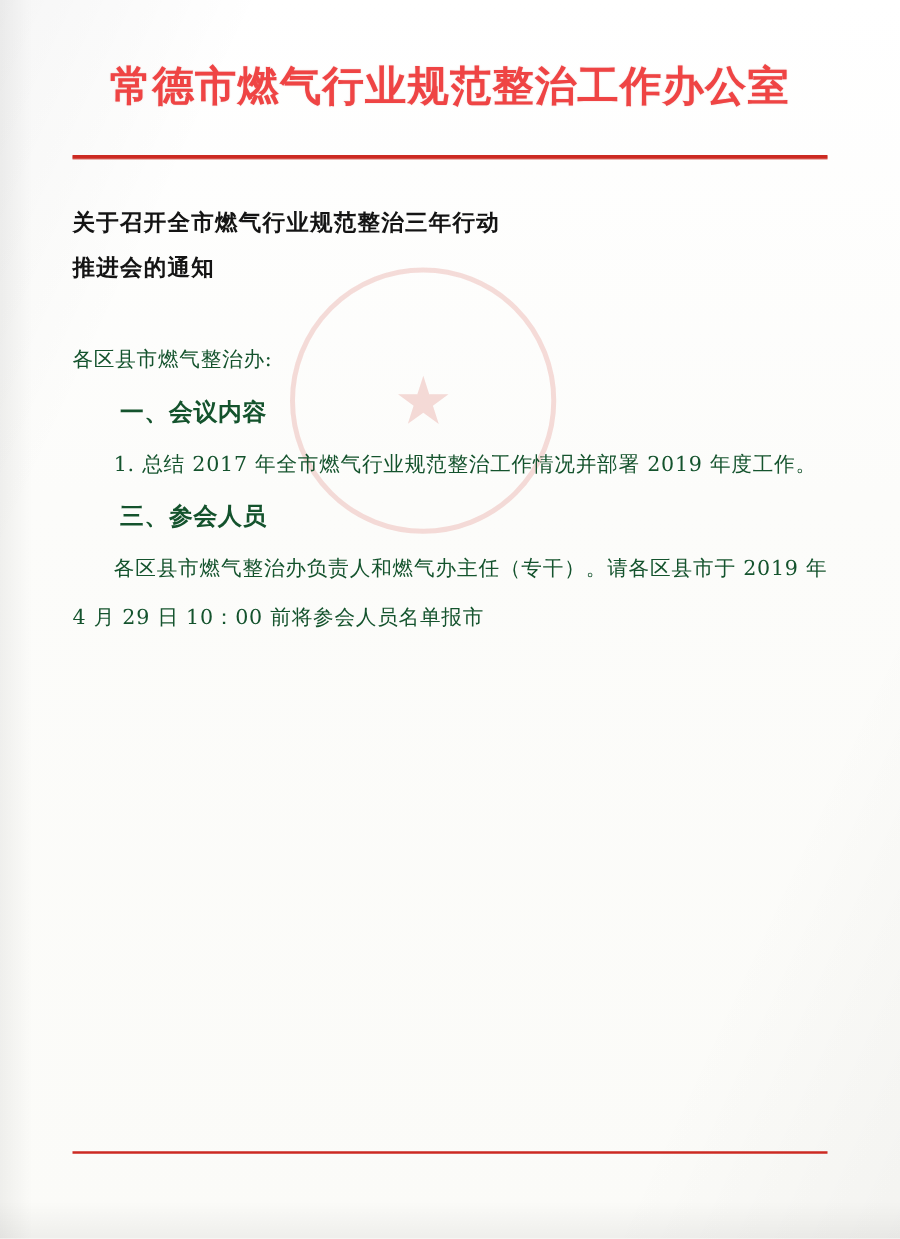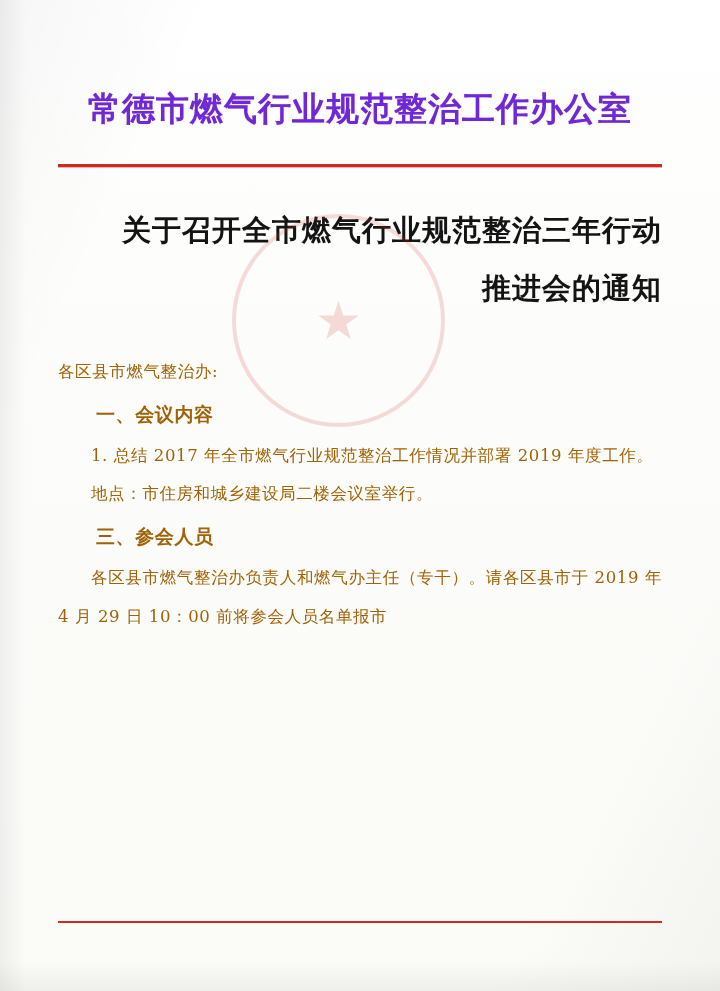--- a/index.html
+++ b/index.html
@@ -26,45 +26,45 @@
 
   .doc {
     position: absolute;
     inset: 0;
     padding: 0 58px;
     box-sizing: border-box;
   }
 
   
   .org-title {
-    margin-top: 88px;
+    margin-top: 48px;
     text-align: center;
-    color: #6d28d9;
+    color: #ef4444;
     font-family: "DejaVu Serif", "Liberation Serif", serif;
     font-weight: bold;
     font-size: 33px;
     letter-spacing: 1px;
     line-height: 1.25;
     text-shadow: 0 0 1px rgba(193,35,31,0.35);
   }
 
   .red-rule {
     margin-top: 35px;
     height: 3px;
     background: #cc2a22;
     box-shadow: 0 1px 0 rgba(204,42,34,0.35);
   }
 
   
   .doc-title {
     margin-top: 34px;
-    text-align: right;
+    text-align: left;
     font-family: "DejaVu Serif", "Liberation Serif", serif;
     font-weight: bold;
-    font-size: 29px;
+    font-size: 18px;
     color: #141414;
     line-height: 2.0;
     letter-spacing: 1px;
   }
   .doc-title .line2 {
     display: block;
   }
 
   
   .seal {
@@ -86,21 +86,21 @@
     color: rgba(206,58,48,0.36);
     font-size: 46px;
     line-height: 1;
   }
 
   
   .body-text {
     margin-top: 36px;
     font-family: "DejaVu Serif", "Liberation Serif", serif;
     font-size: 16.5px;
-    color: #a16207;
+    color: #14532d;
     line-height: 2.35;
     letter-spacing: 0.6px;
     position: relative;
     z-index: 2;
   }
   .body-text p {
     margin: 0;
     text-align: justify;
     text-justify: inter-ideograph;
   }
@@ -158,21 +158,20 @@
   </div>
 
   <div class="body-text">
 
     <p>各区县市燃气整治办:</p>
 
 
     <p class="sec-head">一、会议内容</p>
     <p class="indent">1. 总结 2017 年全市燃气行业规范整治工作情况并部署 2019 年度工作。</p>
 
-    <p class="indent">地点：市住房和城乡建设局二楼会议室举行。</p>
 
     <p class="sec-head">三、参会人员</p>
     <p class="indent">各区县市燃气整治办负责人和燃气办主任（专干）。请各区县市于 2019 年 4 月 29 日 10：00 前将参会人员名单报市</p>
 
   </div>
 
 </div>
 
 <div class="bottom-rule"></div>
 <div class="edge-left"></div>

